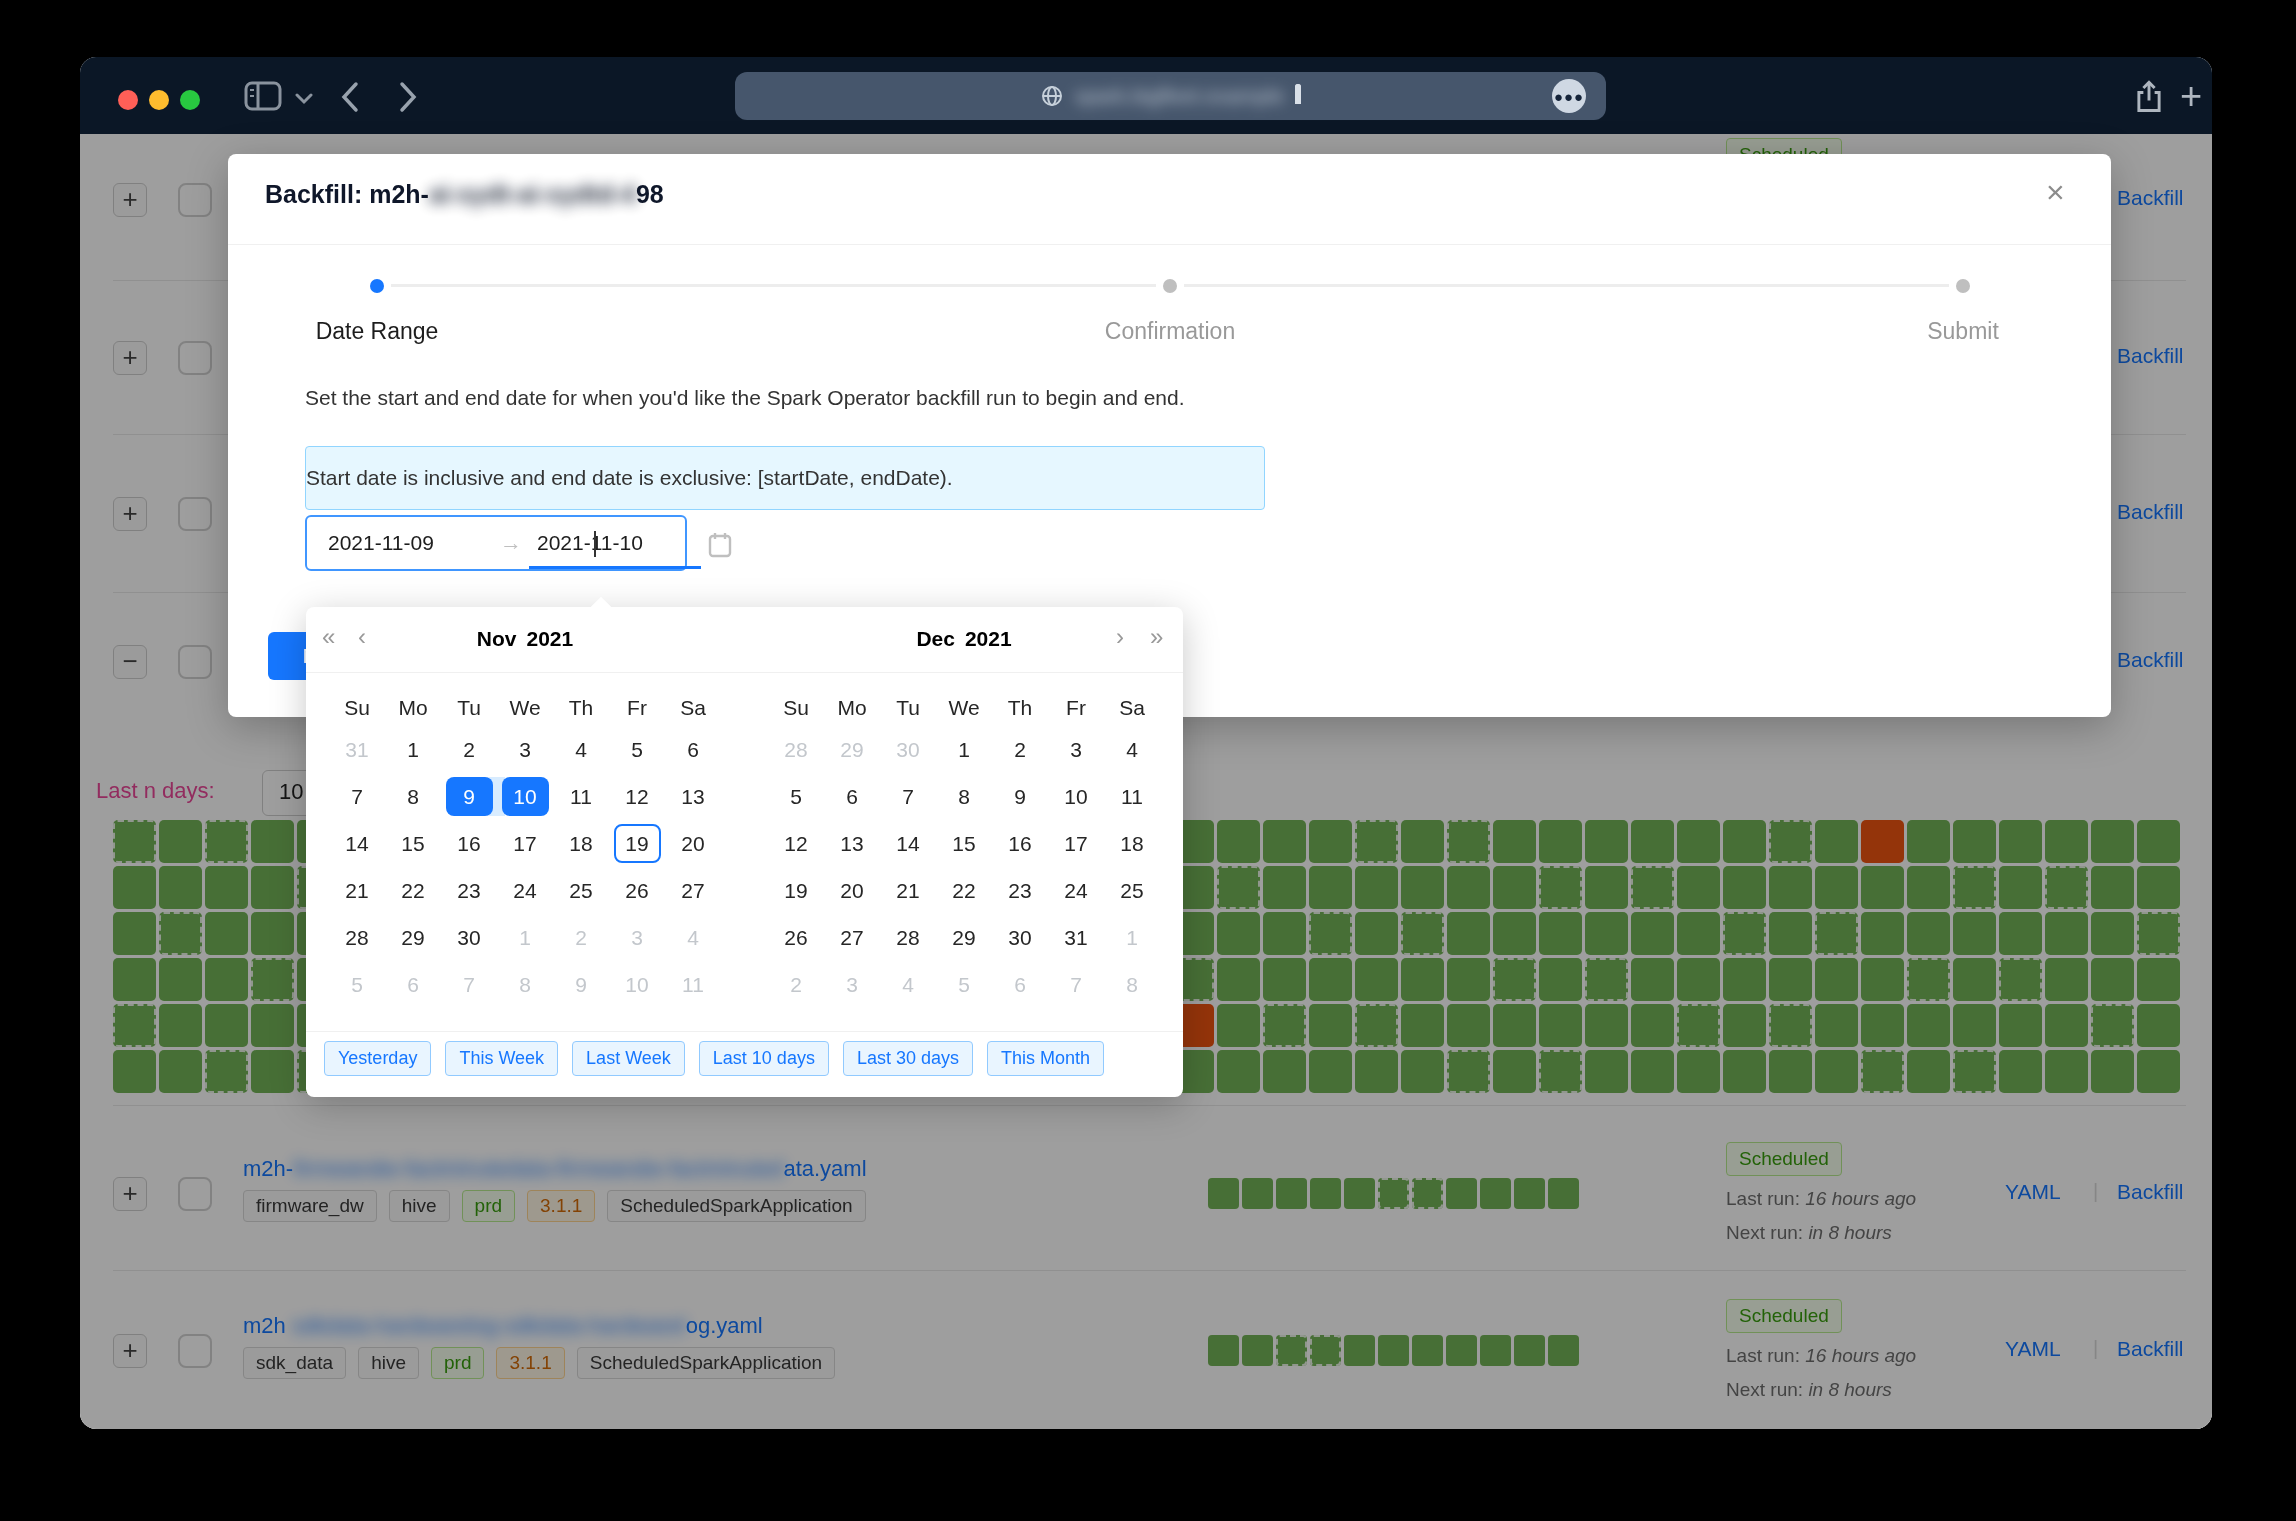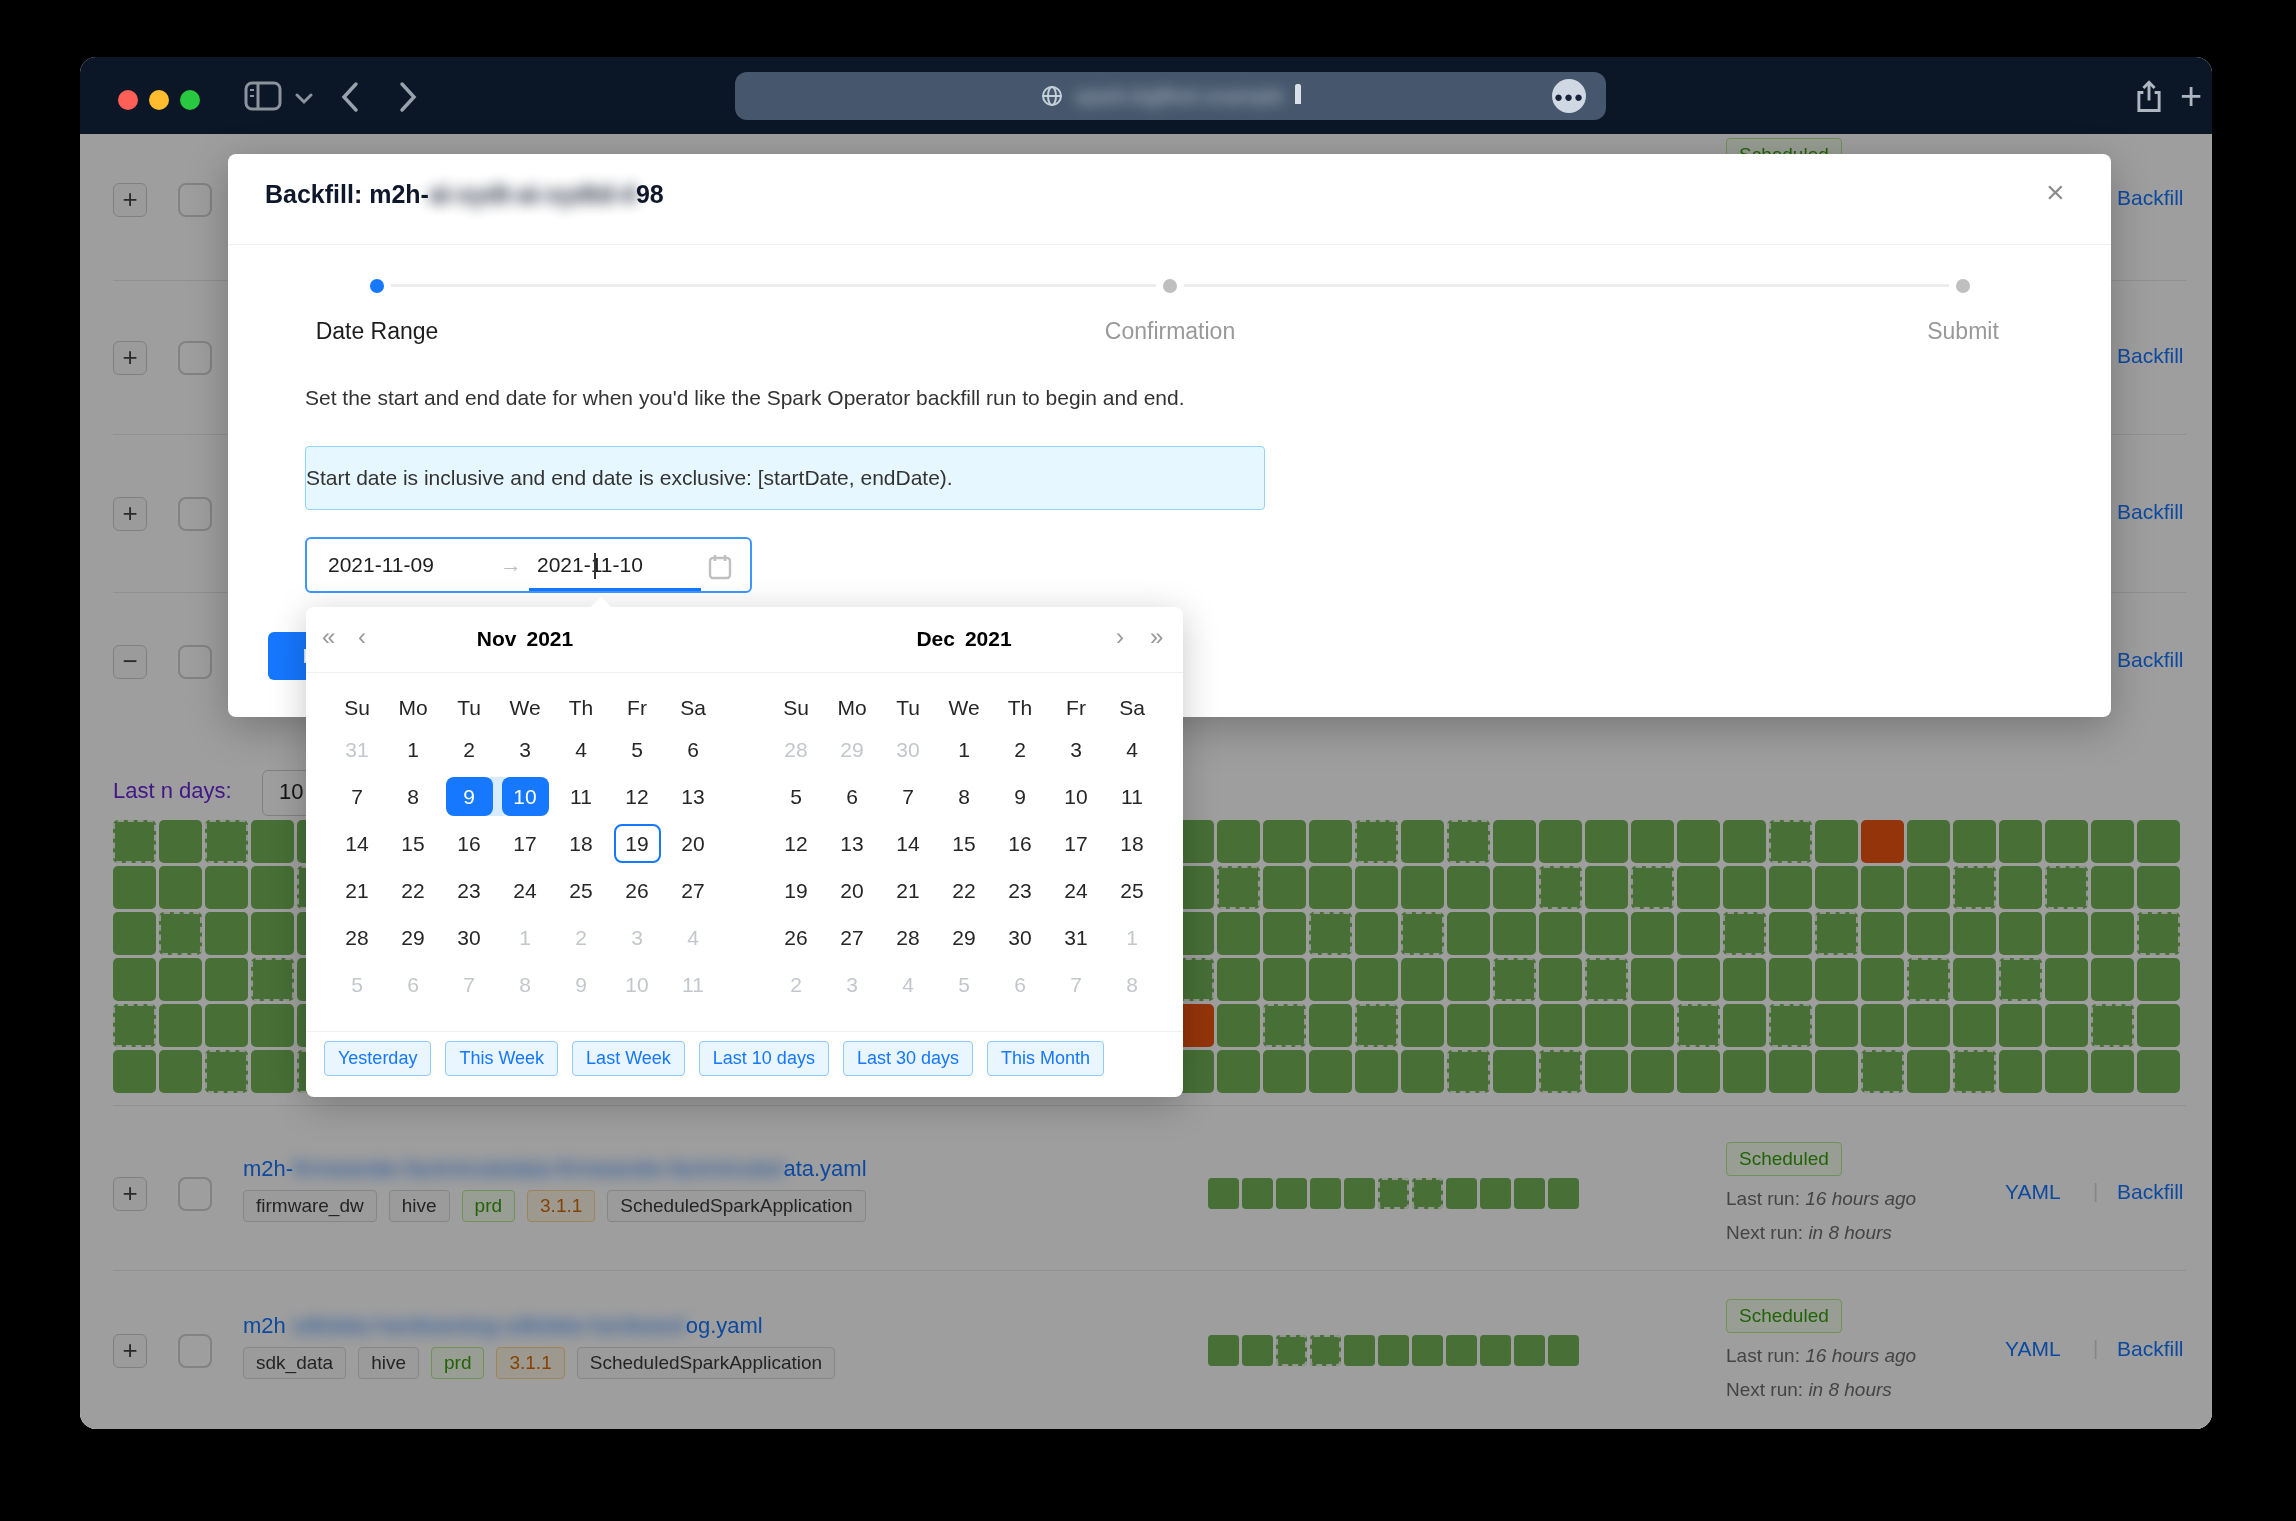--- a/index.html
+++ b/index.html
@@ -38,21 +38,21 @@
            border-radius:4px; padding:5px 12px; }
   .runs { position:absolute; font-size:19px; color:#6f6f6f; }
   .runs i { }
   .flink { position:absolute; color:#1677ff; font-size:22px; }
   .tagrow { position:absolute; display:flex; gap:12px; }
   .tag { font-size:19px; color:#3b3b3b; background:#fafafa; border:1px solid #d9d9d9;
          border-radius:4px; padding:4px 12px; white-space:nowrap; }
   .tag--green { color:#389e0d; background:#f6ffed; border-color:#b7eb8f; }
   .tag--orange { color:#d46b08; background:#fff7e6; border-color:#ffd591; }
 
-  .lnd-label { position:absolute; left:33px; top:644px; font-size:22px; color:#6d28d9; }
+  .lnd-label { position:absolute; left:16px; top:644px; font-size:22px; color:#ec4899; }
   .lnd-input { position:absolute; left:182px; top:636px; width:100px; height:46px; border:1px solid #cfcfcf;
                border-radius:6px; background:#fff; font-size:22px; color:#222; padding:8px 0 0 16px; }
 
   .heatmap { position:absolute; left:33px; top:686px; display:grid;
              grid-template-columns:repeat(45,43px); grid-auto-rows:43px; gap:3px; }
   .hcell { background:#73b457; border-radius:5px; }
   .hcell.dashed { outline:2px dashed rgba(255,255,255,.85); outline-offset:-2px; }
   .hcell.red { background:#ef5411; }
   .ministrip { position:absolute; display:grid; grid-template-columns:repeat(11,31px); grid-auto-rows:31px; gap:3px; }
   .mcell { background:#73b457; border-radius:4px; }
@@ -66,21 +66,21 @@
   .m-hsep { position:absolute; left:0; top:90px; width:100%; height:1px; background:#f0f0f0; }
   .sdot { position:absolute; top:125px; width:14px; height:14px; border-radius:50%; background:#bfbfbf; }
   .sdot.active { background:#1677ff; }
   .sseg { position:absolute; top:130px; height:3px; background:#ededed; }
   .slabel { position:absolute; top:142px; width:320px; text-align:center; font-size:23px; color:#999;margin-top:22px; }
   .slabel.active { color:#1d1d1d; }
   .m-desc { position:absolute; left:77px; top:232px; font-size:21px; color:#333; }
   .m-alert { position:absolute; left:77px; top:292px; width:960px; height:64px; background:#e6f7ff;
              border:1px solid #91d5ff; border-radius:4px; font-size:21px; color:#333;
              display:flex; align-items:center; }
-  .picker { position:absolute; left:77px; top:383px; width:447px; height:56px; border:2px solid #4096ff;
+  .picker { position:absolute; left:77px; top:361px; width:382px; height:56px; border:2px solid #4096ff;
             border-radius:6px; background:#fff; }
   .picker .pv { position:absolute; top:14px; font-size:21px; color:#1d1d1d; }
   .picker .arrow { position:absolute; left:193px; top:13px; color:#bfbfbf; font-size:22px; }
   .picker .cursor { position:absolute; left:287px; top:14px; width:2px; height:26px; background:#333; }
   .picker .abar { position:absolute; left:222px; bottom:0; width:172px; height:3px; background:#1677ff; }
   .next-btn { position:absolute; left:40px; top:478px; width:112px; height:48px; background:#1677ff;
               border-radius:6px; color:#fff; font-size:21px; display:flex; align-items:center; justify-content:center; }
 
   
   .calendar { position:absolute; left:226px; top:473px; width:877px; height:490px; background:#fff;

